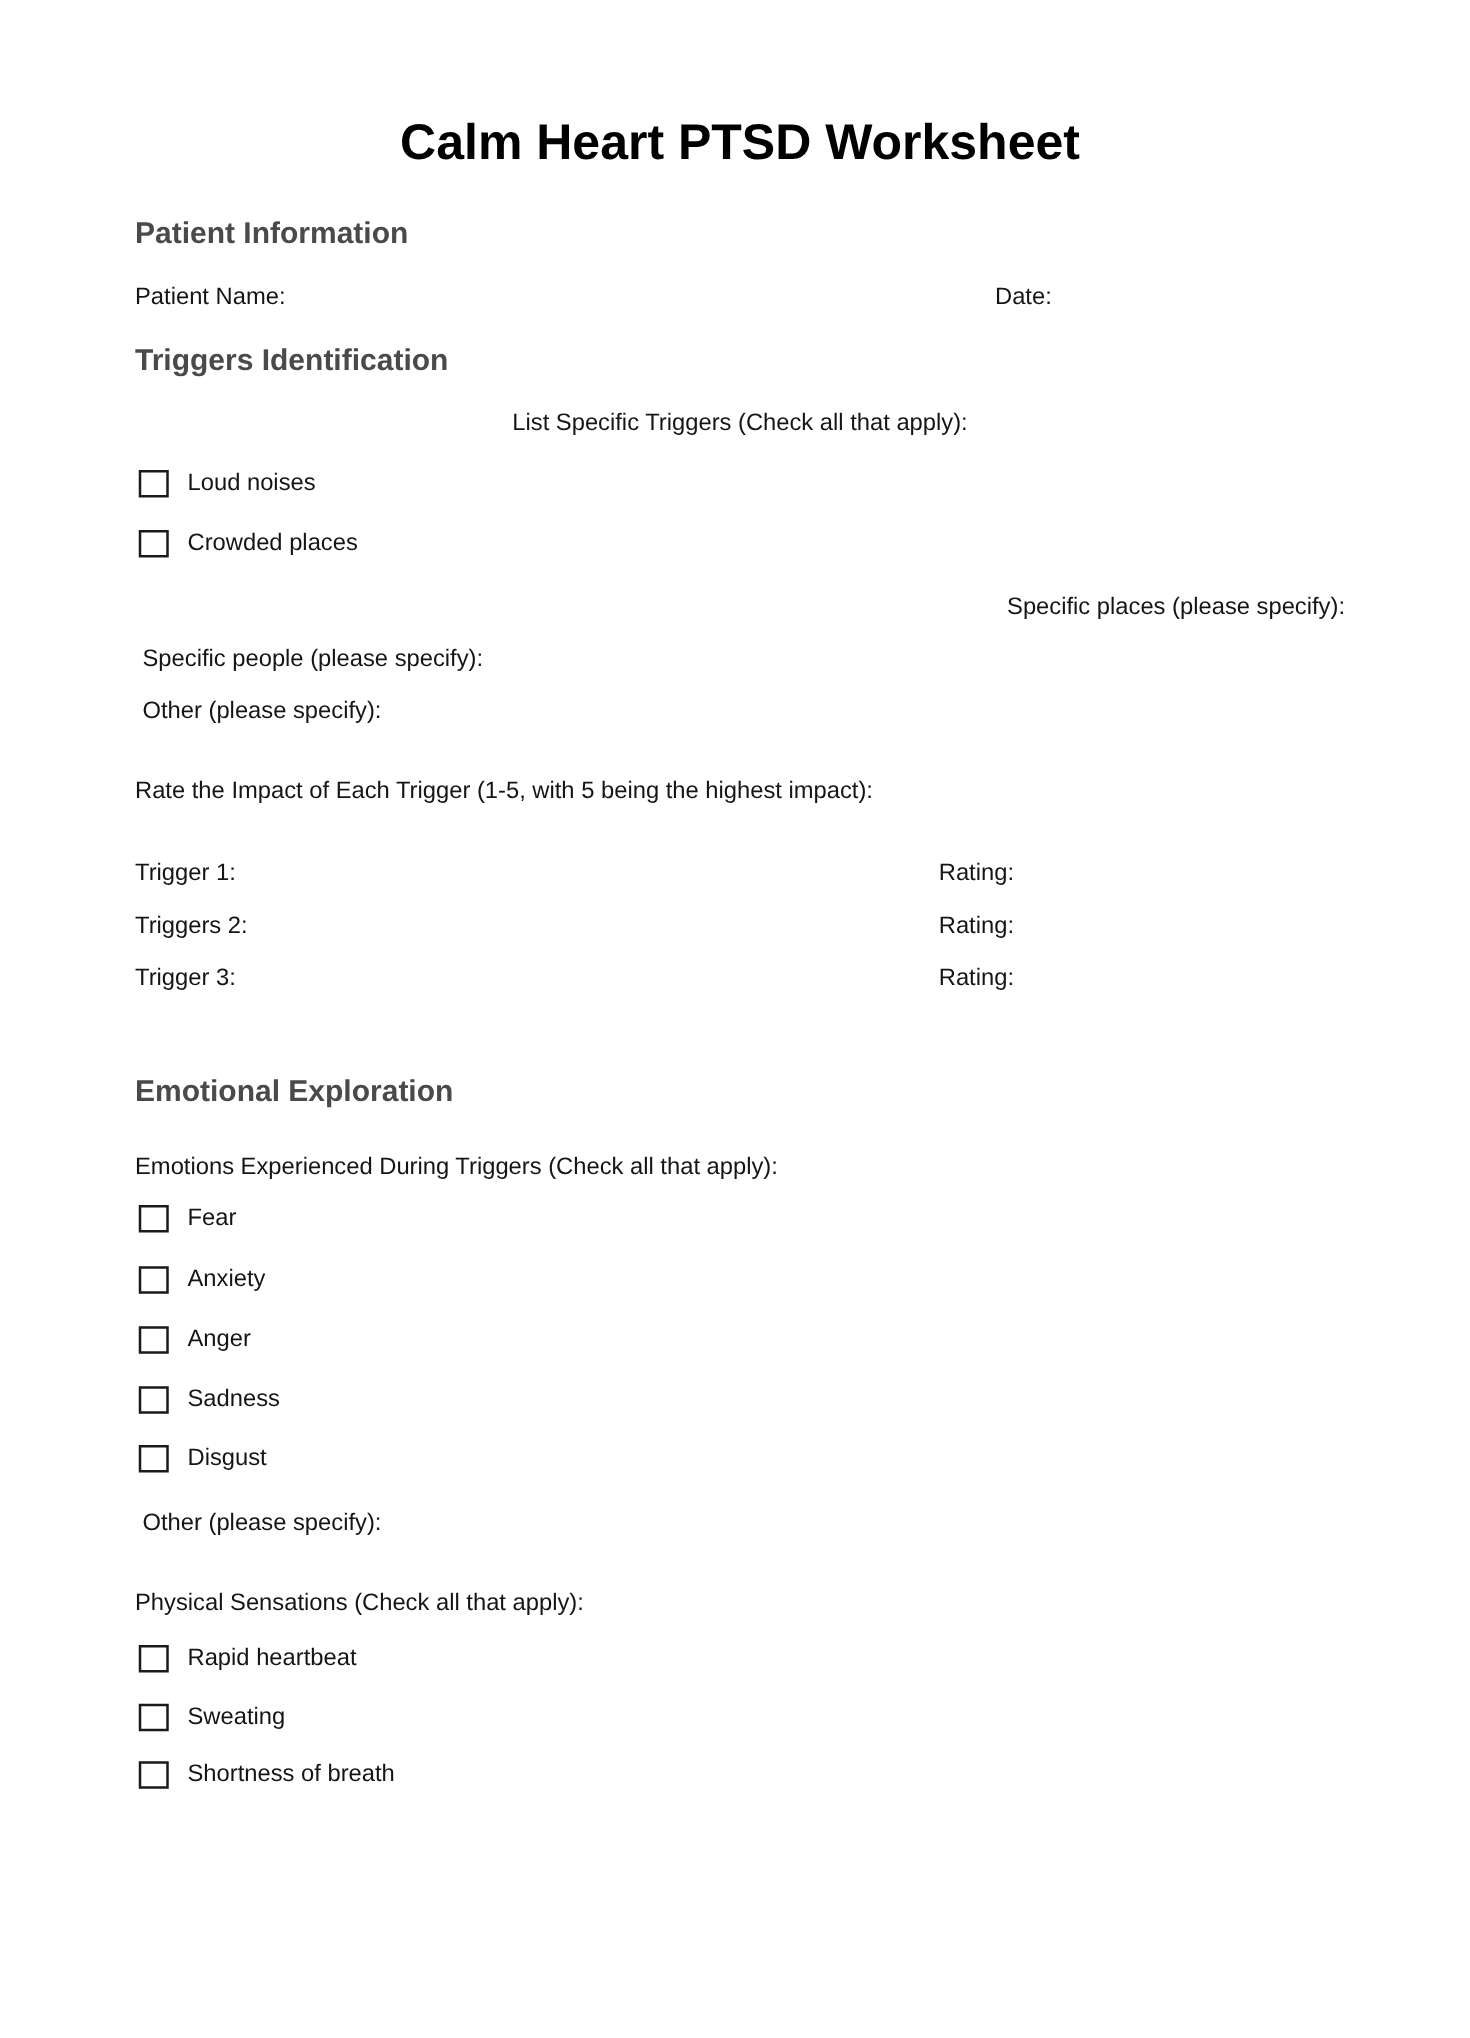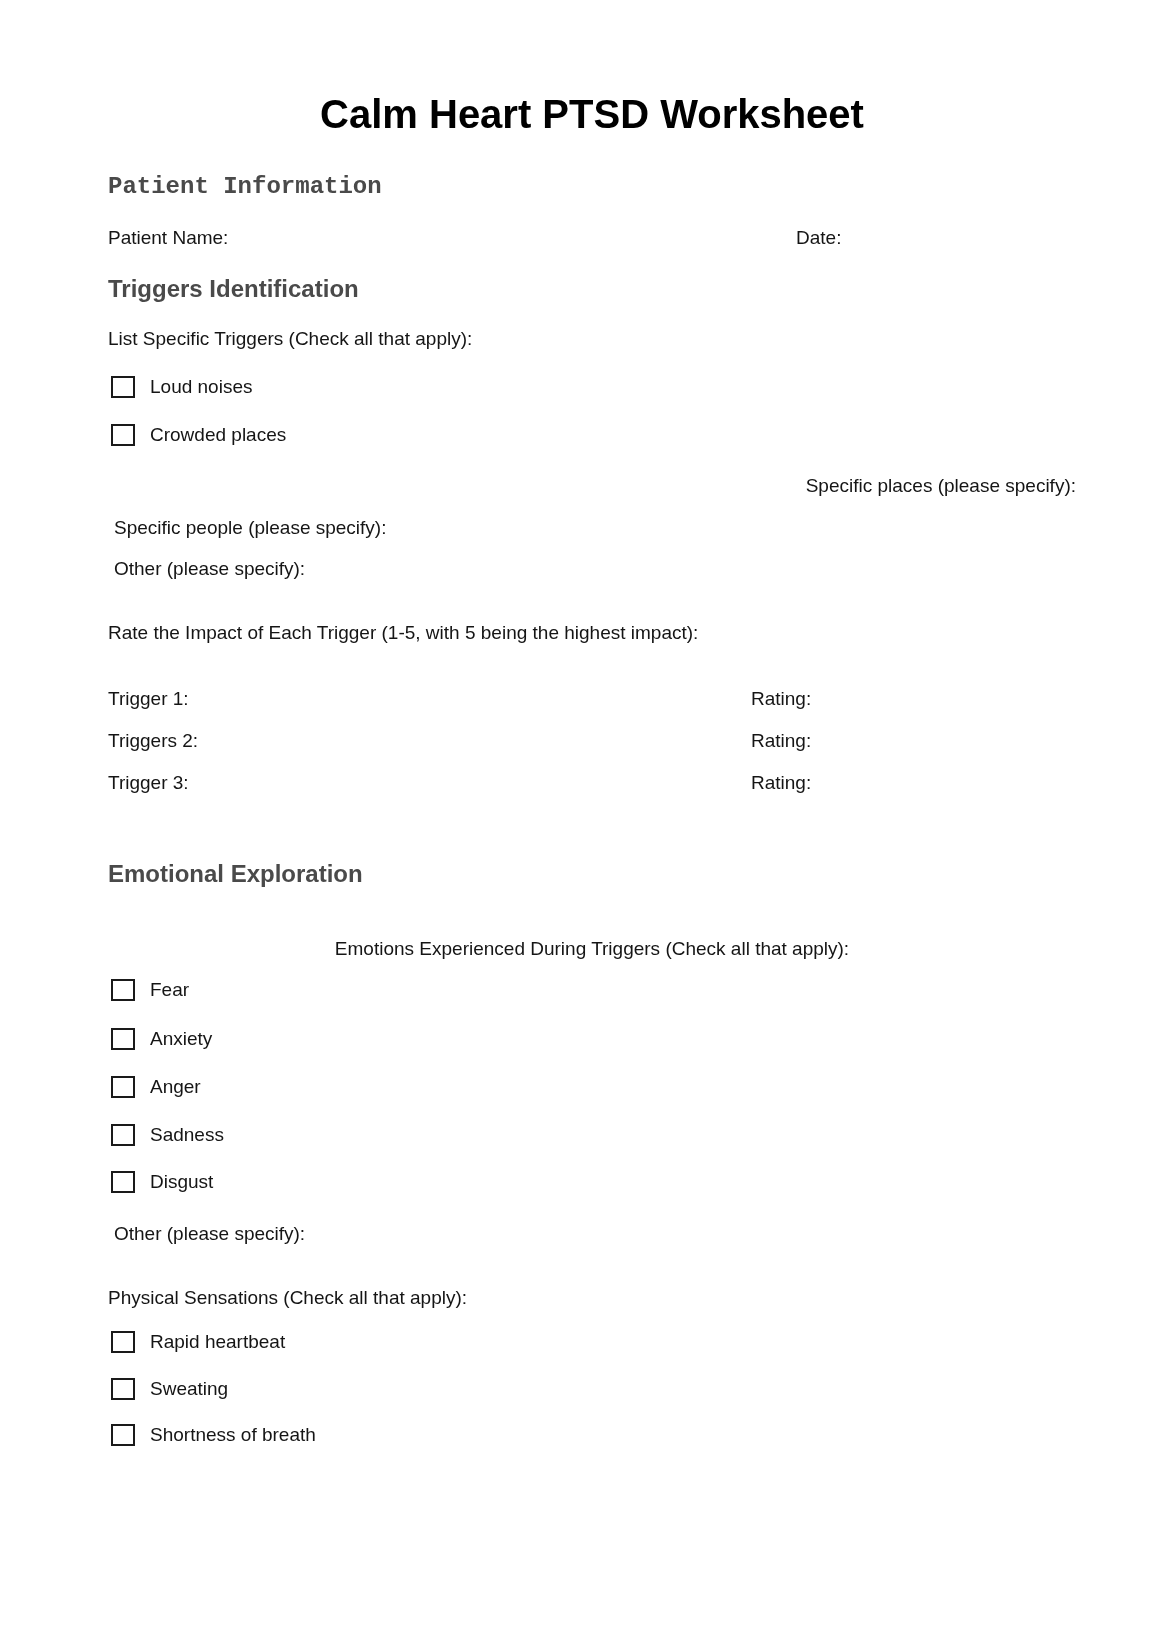--- a/index.html
+++ b/index.html
@@ -64,28 +64,28 @@
     margin-right: 15px;
   }
   .indent { padding-left: 6px; }
 
   
   .mt-17 { margin-top: 17px; }
   .mt-18 { margin-top: 18px; }
   .mt-20 { margin-top: 20px; }
   .mt-22 { margin-top: 22px; }
   .mt-23 { margin-top: 23px; }
-  .mt-24 { margin-top: 24px; }
+  .mt-24 { margin-top: 24px; text-align: center; }
   .mt-25 { margin-top: 25px; }
   .mt-27 { margin-top: 27px; text-align: right; }
   .mt-28 { margin-top: 28px; }
-  .mt-35 { margin-top: 35px; font-family: Liberation Mono, monospace; }
+  .mt-35 { margin-top: 35px; }
   .mt-40 { margin-top: 40px; }
   .mt-42 { margin-top: 42px; }
-  .mt-49 { margin-top: 49px; text-align: center; }
+  .mt-49 { margin-top: 34px; }
   .mt-65 { margin-top: 65px; }
 </style>
 </head>
 <body>
 
 <div class="page">
 
   <h1 class="title">Calm Heart PTSD Worksheet</h1>
 
   <h2 class="section-heading mt-35">Patient Information</h2>

